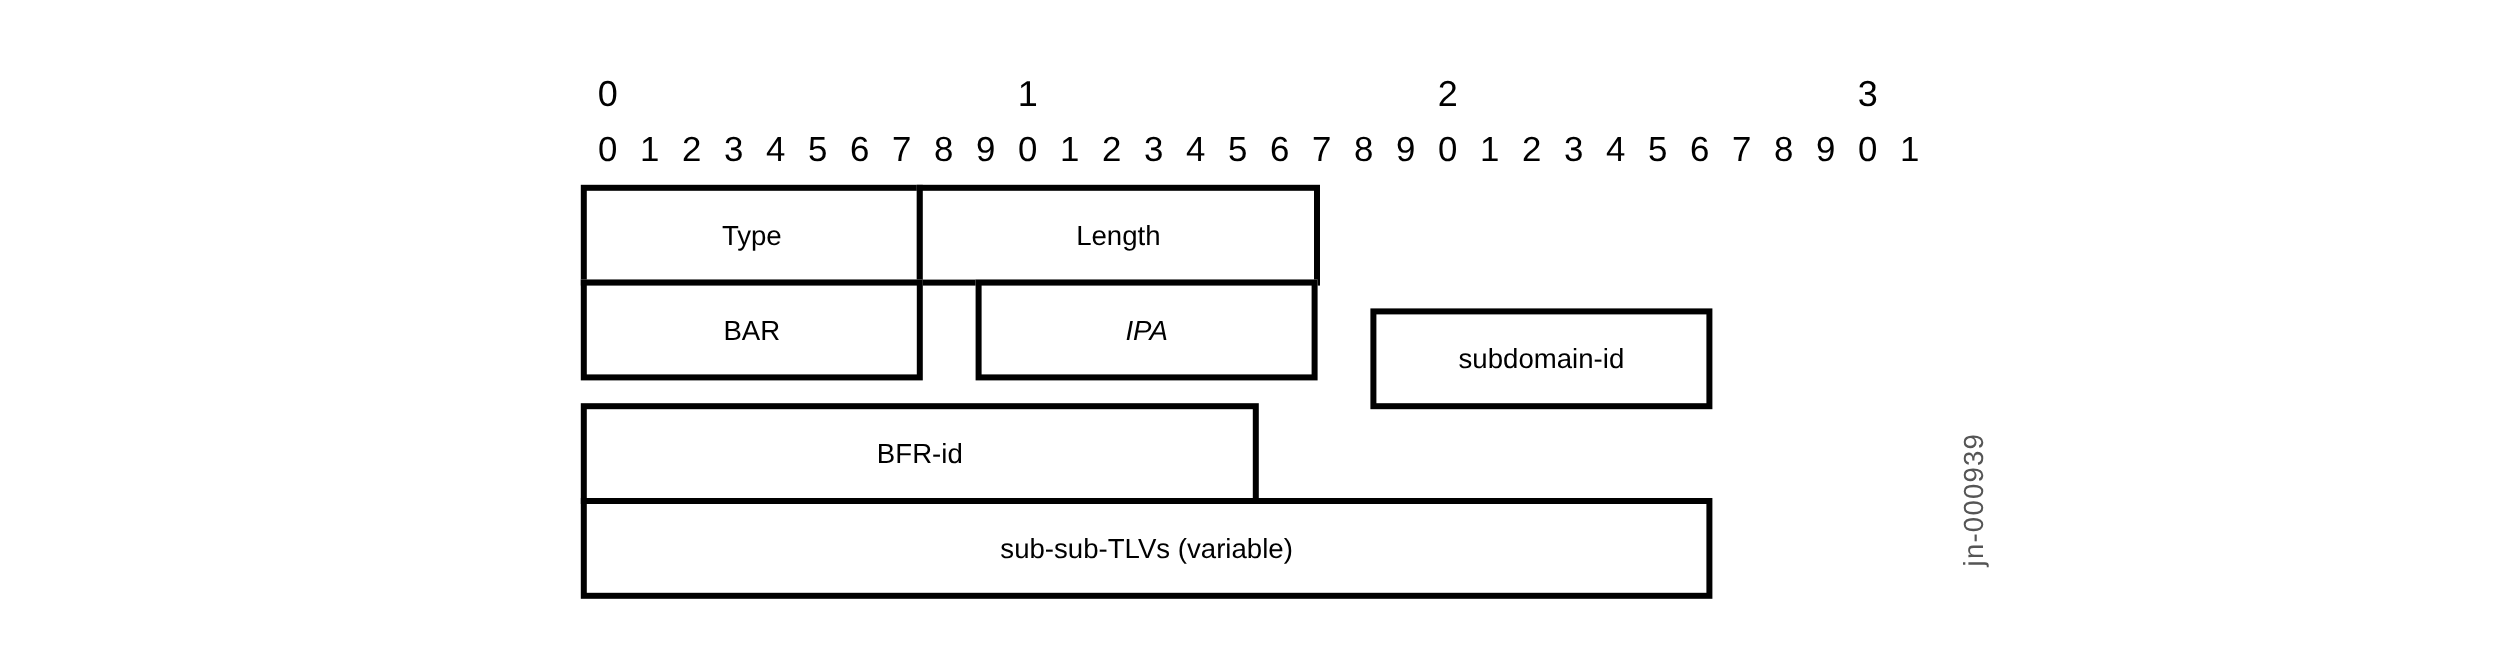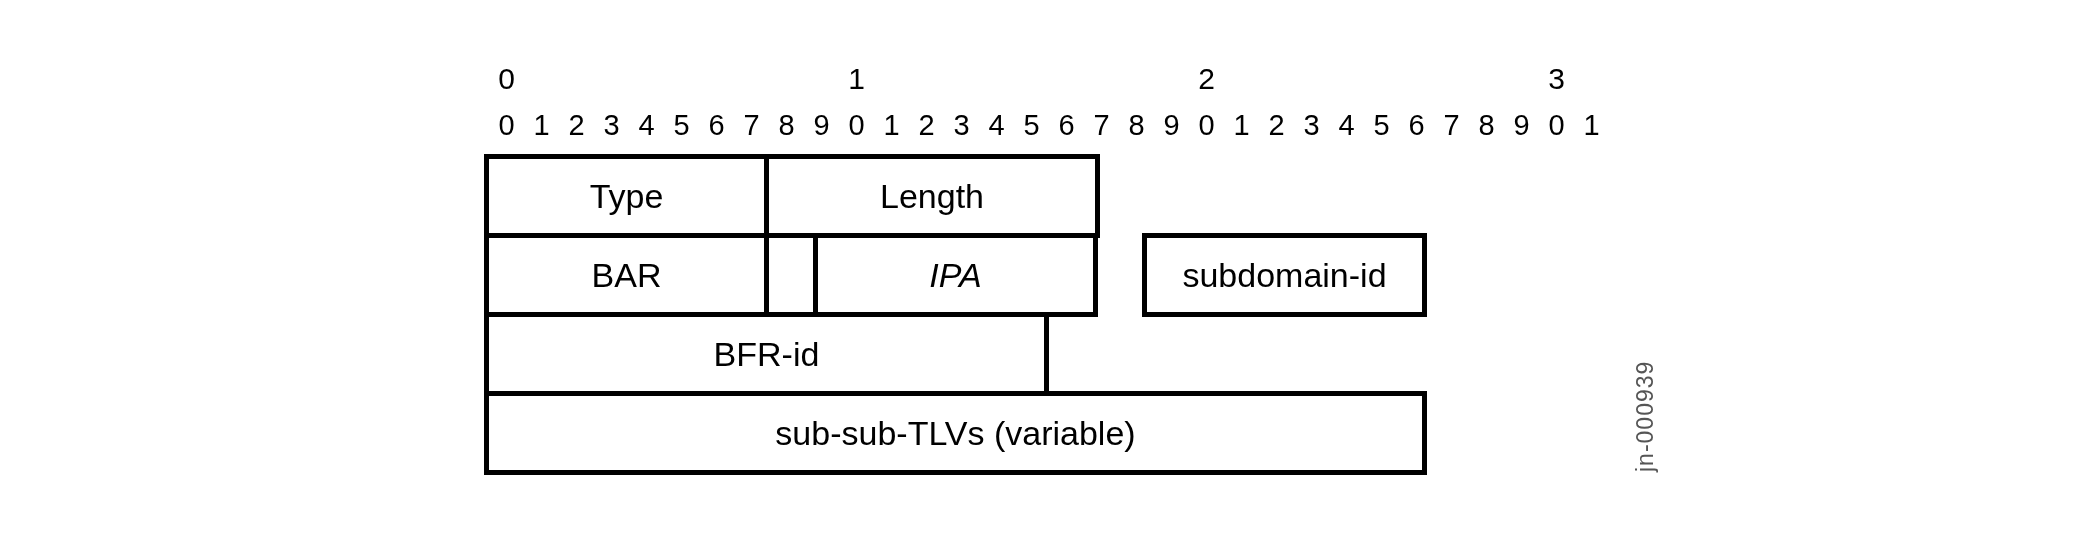--- a/index.html
+++ b/index.html
@@ -54,21 +54,21 @@
     box-sizing: border-box;
     border: 5px solid var(--line, #000000);
     height: 84px;
     background: #ffffff;
     display: flex;
     align-items: center;
     justify-content: center;
   }
   .cell + .cell { margin-left: -5px; }
   .cell span {
-    font-size: 34px;
+    font-size: 23px;
     white-space: nowrap;
   }
 
   
   .watermark {
     position: absolute;
     left: 1628px;
     top: 355px;
     width: 34px;
     height: 122px;
@@ -139,21 +139,21 @@
           <span>Length</span>
         </div>
       </div>
       <div class="field-row">
         <div class="cell" style="width: 285px;">
           <span>BAR</span>
         </div>
         <div class="cell" style="width: 285px; font-style: italic;">
           <span>IPA</span>
         </div>
-        <div class="cell" style="width: 285px;">
+        <div class="cell" style="width: 285px; margin-top: 24px;">
           <span>subdomain-id</span>
         </div>
       </div>
       <div class="field-row">
         <div class="cell" style="width: 565px;">
           <span>BFR-id</span>
         </div>
       </div>
       <div class="field-row">
         <div class="cell" style="width: 943px;">

